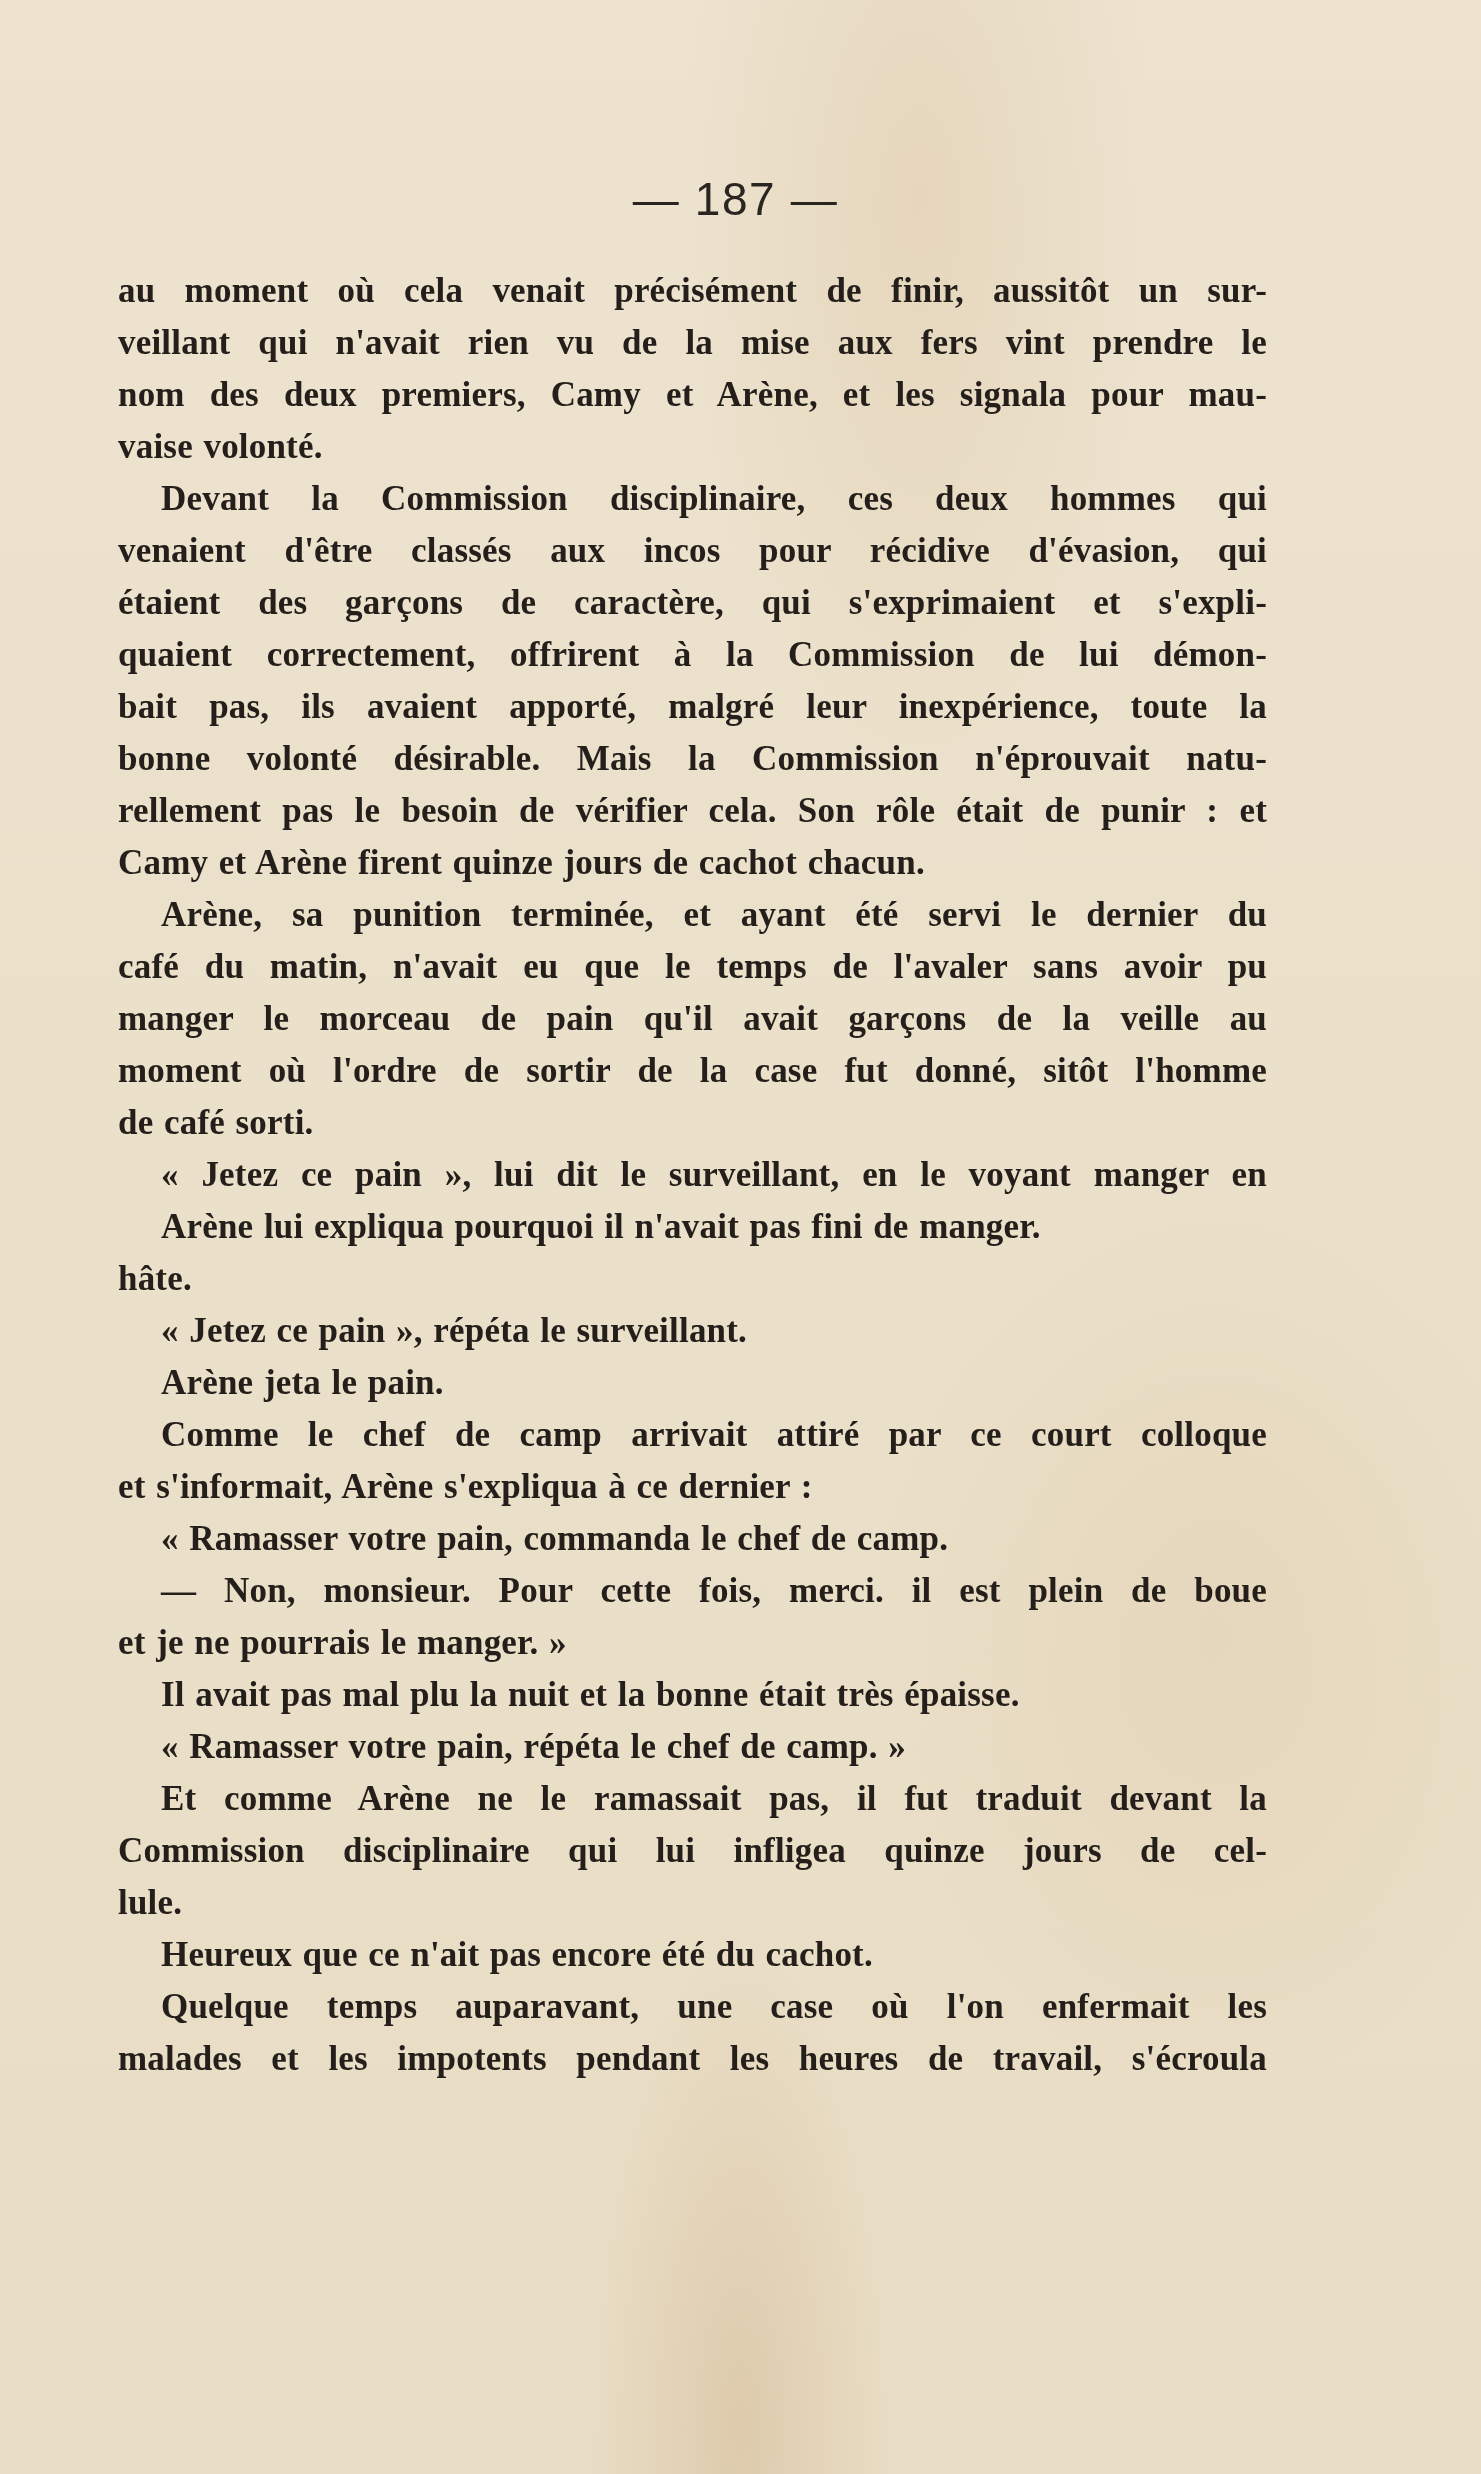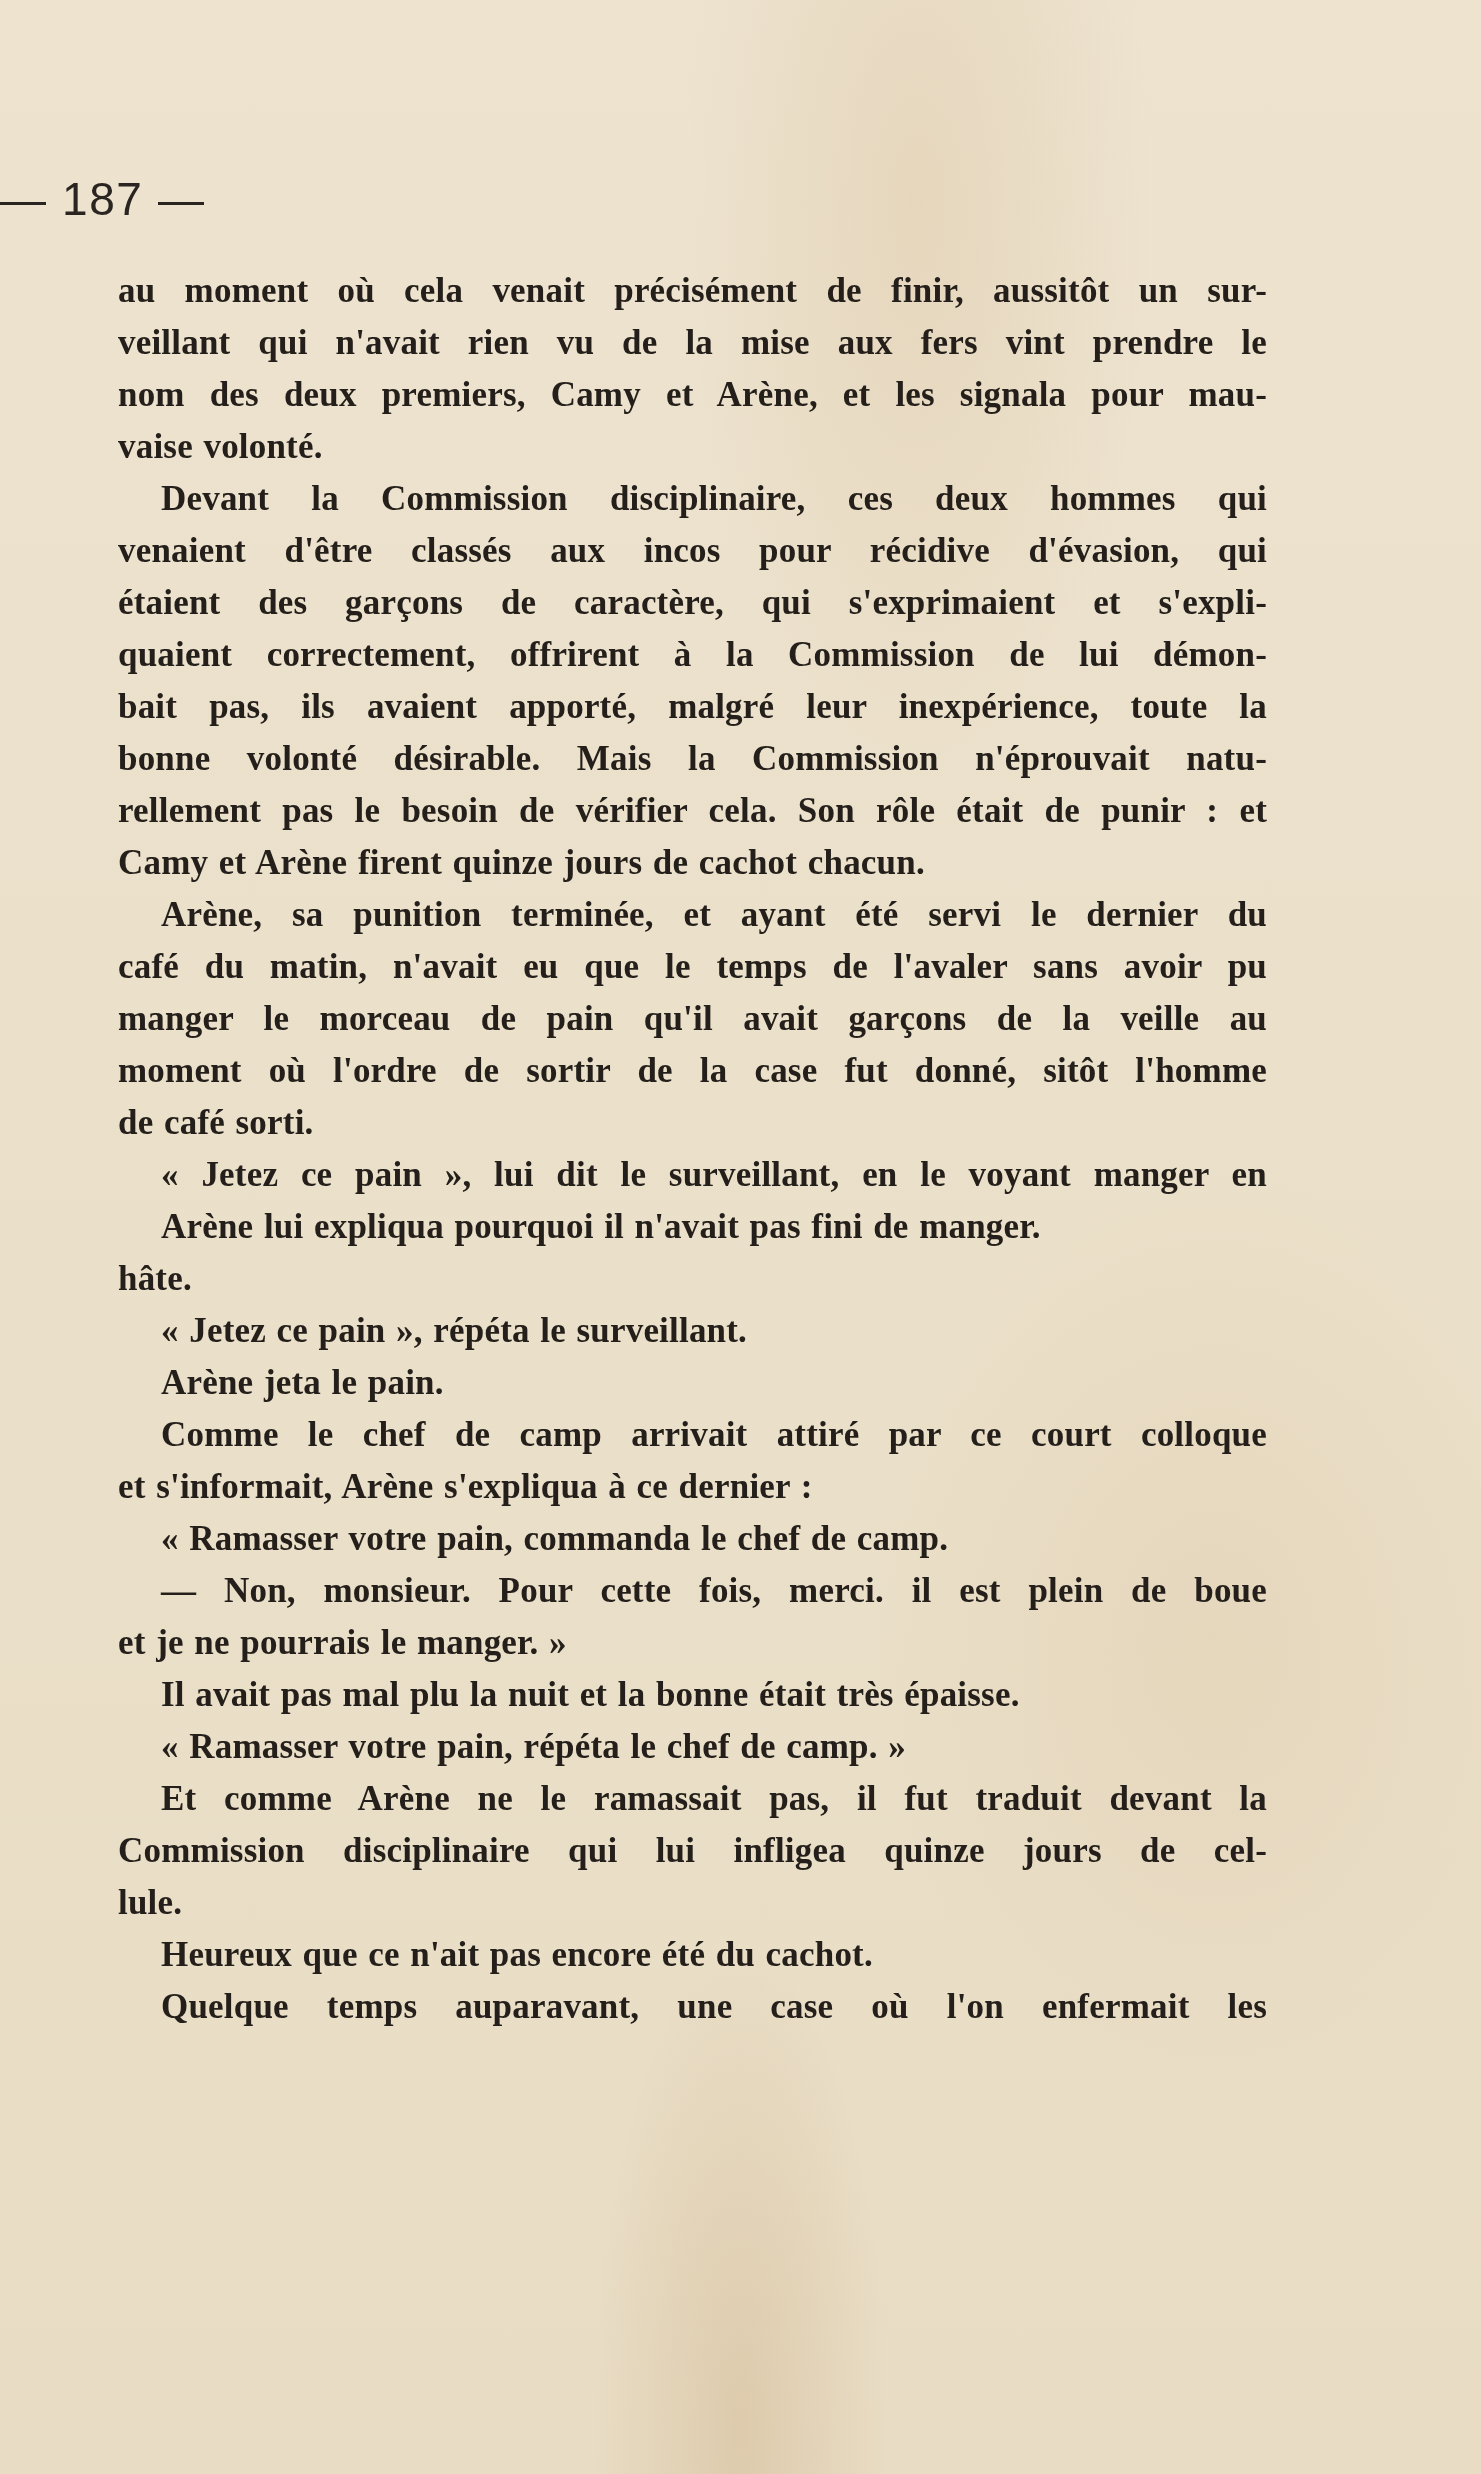--- a/index.html
+++ b/index.html
@@ -24,21 +24,21 @@
       position: absolute;
       left: 0; top: 0;
       width: 1481px;
       height: 2475px;
     }
     .page-number {
       position: absolute;
       top: 172px;
       left: 0;
       width: 1471px;
-      text-align: left;
+      text-align: center;
       font-family: "Liberation Sans", "DejaVu Sans", sans-serif;
       font-size: 46px;
       letter-spacing: 1.6px;
       color: #2a2520;
     }
     .text-block {
       position: absolute;
       left: 118px;
       top: 265px;
       width: 1149px;
@@ -94,15 +94,16 @@
       <div class="line indent last">« Ramasser votre pain, commanda le chef de camp.</div>
       <div class="line indent">— Non, monsieur. Pour cette fois, merci. il est plein de boue</div>
       <div class="line last">et je ne pourrais le manger. »</div>
       <div class="line indent last">Il avait pas mal plu la nuit et la bonne était très épaisse.</div>
       <div class="line indent last">« Ramasser votre pain, répéta le chef de camp. »</div>
       <div class="line indent">Et comme Arène ne le ramassait pas, il fut traduit devant la</div>
       <div class="line">Commission disciplinaire qui lui infligea quinze jours de cel-</div>
       <div class="line last">lule.</div>
       <div class="line indent last">Heureux que ce n'ait pas encore été du cachot.</div>
       <div class="line indent">Quelque temps auparavant, une case où l'on enfermait les</div>
+      <div class="line">malades et les impotents pendant les heures de travail, s'écroula</div>
     </div>
 </div>
 
 
 </body></html>

